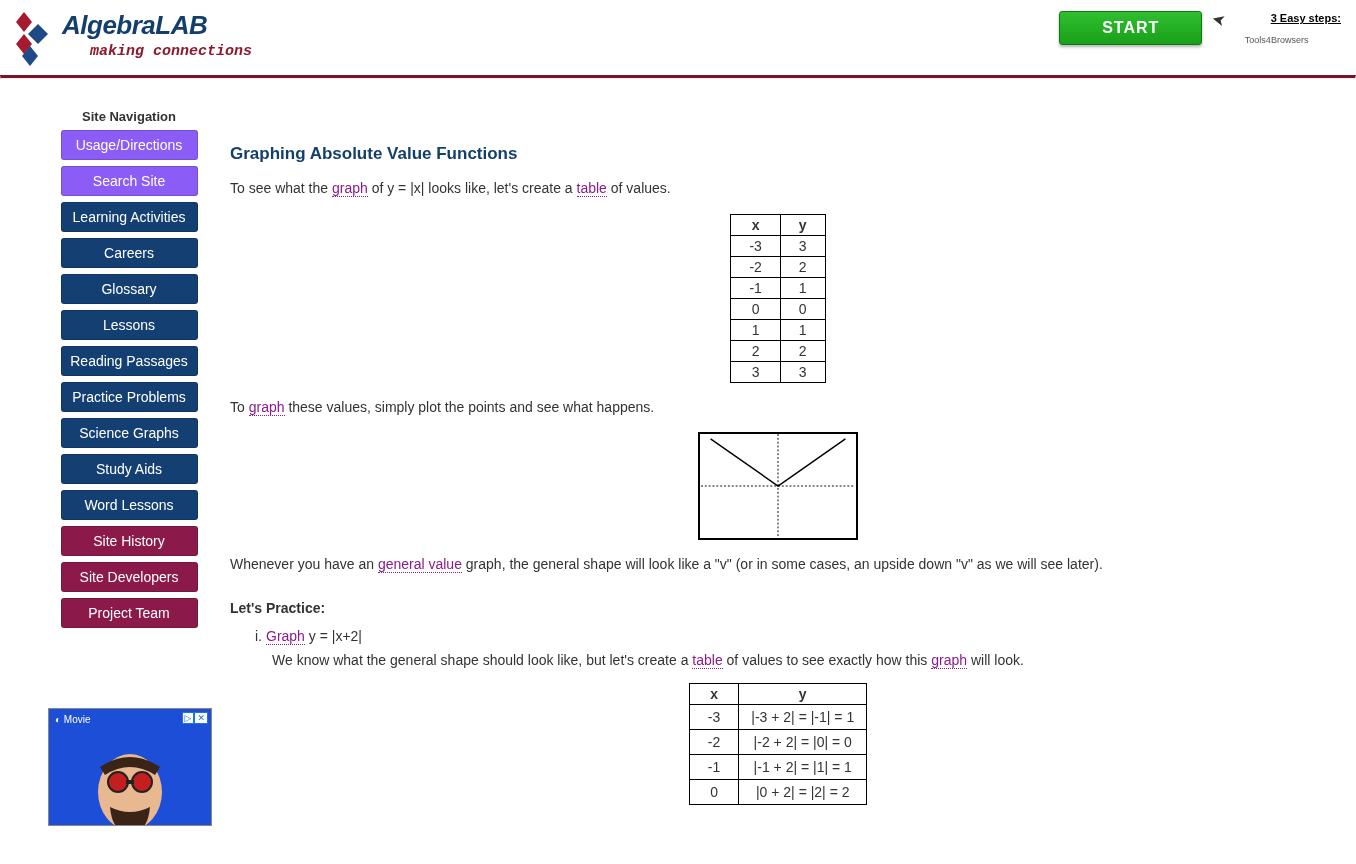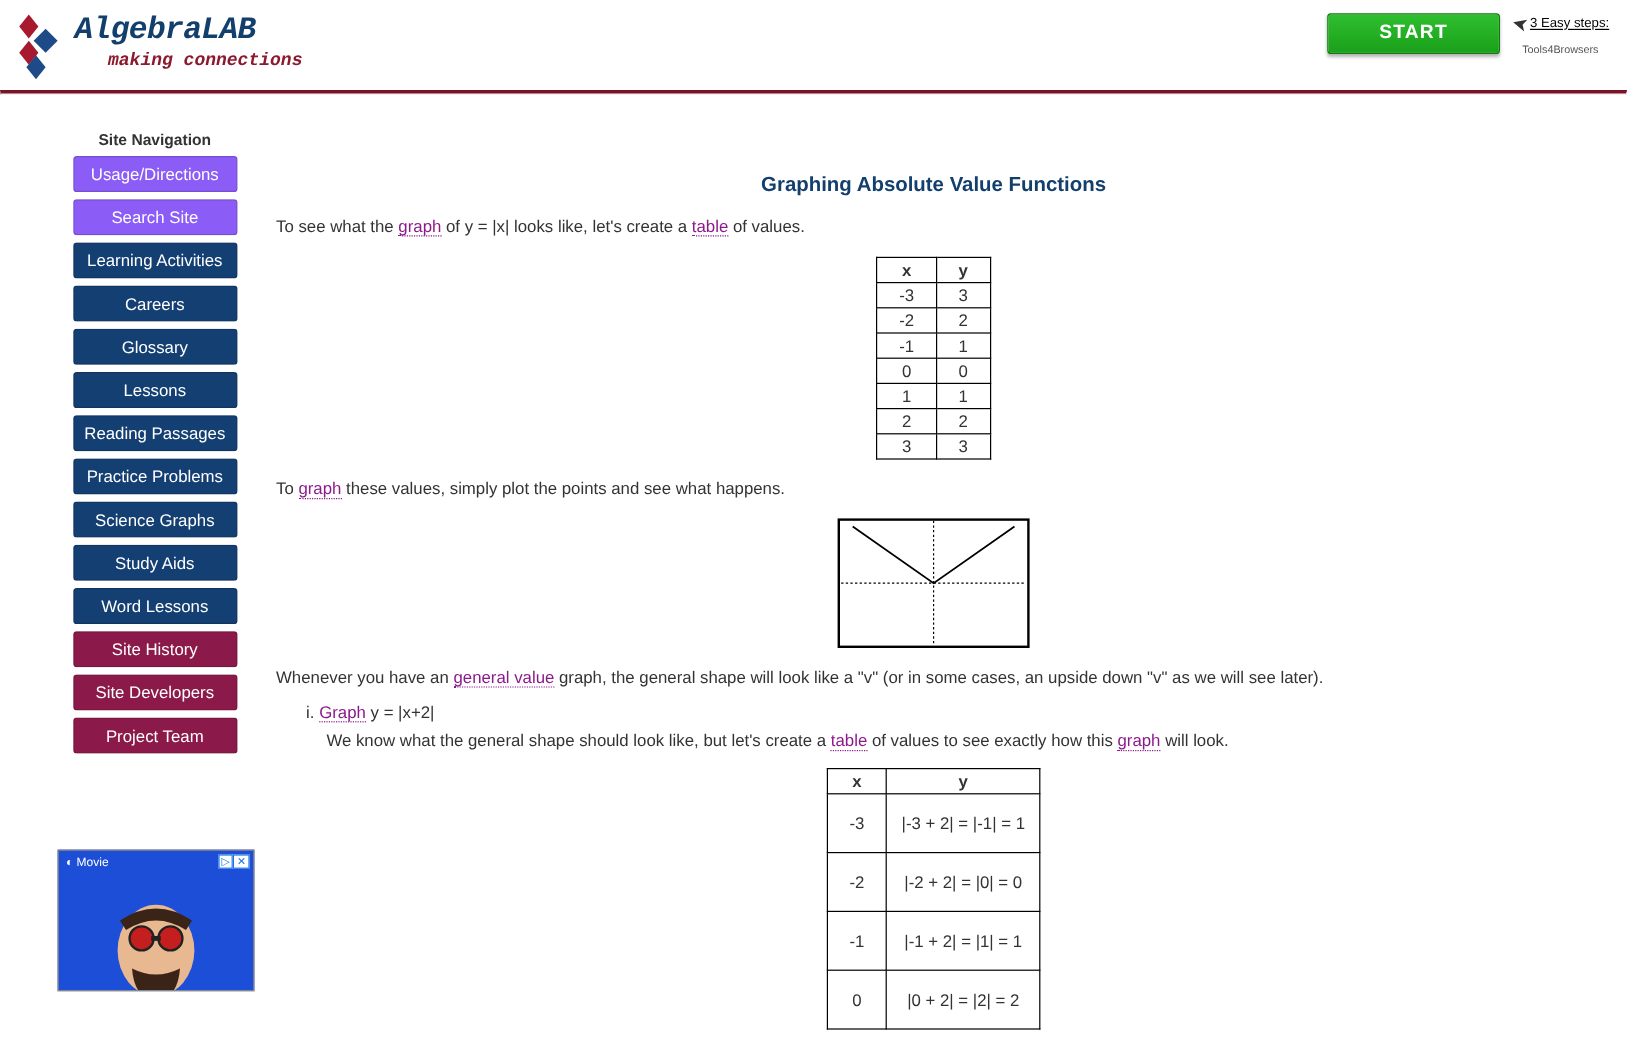--- a/index.html
+++ b/index.html
@@ -1,49 +1,49 @@
 <!DOCTYPE html>
 <html><head>
 <meta charset="utf-8">
 <style>
 * { box-sizing: border-box; margin: 0; padding: 0; }
 body { font-family: Verdana, Geneva, sans-serif; font-size: 13px; color: #333; }
 .header { display: flex; justify-content: space-between; align-items: flex-start; padding: 10px 15px 5px 8px; }
 .logo-area { display: flex; align-items: flex-start; }
 .logo-icon { width: 48px; height: 60px; position: relative; flex-shrink: 0; }
 .logo-text { margin-left: 6px; }
-.logo-title { font-family: Liberation Mono, monospace; font-style: italic; font-size: 26px; color: #133f6d; font-weight: bold; letter-spacing: -0.5px; }
+.logo-title { font-family: Liberation Sans, sans-serif; font-style: italic; font-size: 26px; color: #133f6d; font-weight: bold; letter-spacing: -0.5px; }
 .logo-sub { font-family: Liberation Mono, monospace; font-style: italic; font-size: 15px; color: #8b1a2e; font-weight: bold; margin-top: 2px; margin-left: 28px; }
 .header-right { display: flex; align-items: center; gap: 10px; }
 .start-btn { background: linear-gradient(#2fbf2f,#1aa01a); color: #fff; font-weight: bold; font-size: 16px; letter-spacing: 1px; padding: 7px 42px; border: 1px solid #0e7a0e; border-radius: 3px; box-shadow: 0 2px 3px rgba(0,0,0,0.3); text-transform: uppercase; font-family: Arial, sans-serif; }
 .easy-steps { font-size: 11px; text-align: center; }
-.easy-steps-link { text-decoration: underline; color: #000; font-weight: normal; }
+.easy-steps-link { text-decoration: underline; color: #000; font-weight: bold; margin-left: 43px; }
 .easy-steps-sub { font-size: 9px; color: #555; margin-top: 6px; }
 .arrow-icon { display: inline-block; font-size: 16px; transform: scaleX(-1) rotate(-15deg); margin-right: 2px; vertical-align: middle; }
 .divider { border-top: 3px solid #7a1327; margin: 0; }
 .main { display: flex; padding-top: 30px; }
 .sidebar { width: 210px; padding-left: 48px; flex-shrink: 0; }
 .nav-title { font-weight: bold; font-size: 13px; text-align: center; margin-bottom: 6px; color: #333; }
 .nav-btn { display: block; width: 137px; margin: 0 auto 6px; padding: 6px 4px; text-align: center; color: #fff; font-family: Arial, sans-serif; font-size: 14px; border-radius: 3px; border: 1px solid rgba(0,0,0,0.15); cursor: pointer; }
 .nav-green { background: #8b5cf6; }
 .nav-blue { background: #143f72; }
 .nav-maroon { background: #8b1a4a; }
 .ad-box { width: 164px; height: 118px; margin: 80px auto 0; background: #1d4ed8; position: relative; overflow: hidden; border: 1px solid #888; }
 .ad-tag { position: absolute; top: 3px; right: 3px; display: flex; }
 .ad-tag span { background: #fff; color: #1a73e8; font-size: 9px; padding: 0 2px; border: 1px solid #1a73e8; }
 .ad-label { position: absolute; top: 5px; left: 6px; color: #fff; font-size: 10px; }
 .ad-face { position: absolute; left: 50%; transform: translateX(-50%); bottom: -15px; width: 100px; text-align: center; }
 .content { flex: 1; padding: 0 30px 0 20px; }
-.page-title { color: #133f6d; font-weight: bold; text-align: center; font-size: 17px; margin: 35px 0 15px; }
+.page-title { color: #133f6d; font-weight: bold; font-size: 17px; margin: 35px 0 15px; }
 .body-text { font-size: 14px; color: #333; margin: 10px 0; line-height: 1.4; }
 .term { color: #8b1a8b; border-bottom: 1px dotted #8b1a8b; cursor: pointer; }
 .value-table { margin: 15px auto; border-collapse: collapse; }
 .value-table th, .value-table td { border: 1px solid #000; padding: 2px 18px; text-align: center; font-size: 14px; font-family: Verdana, sans-serif; }
 .value-table th { font-weight: bold; }
-.value-table.wide td:last-child { padding: 16px 12px; text-align: center; margin-top: 36px; }
+.value-table.wide td:last-child { padding: 4px 12px; text-align: center; margin-top: 36px; }
 .graph-box { width: 160px; height: 108px; border: 2px solid #000; margin: 15px auto; position: relative; background: #fff; }
 .practice-header { font-weight: bold; font-size: 14px; margin: 25px 0 12px; }
 .practice-item { margin-left: 25px; font-size: 14px; margin-bottom: 8px; }
 .practice-num { margin-right: 4px; }
 .practice-desc { margin-left: 42px; font-size: 14px; margin-bottom: 10px; }
 </style>
 </head>
 <body>
 
 <div class="header">
@@ -165,20 +165,21 @@
         <line x1="80" y1="0" x2="80" y2="108" stroke="#000" stroke-width="1" stroke-dasharray="2,2"></line>
         <line x1="0" y1="54" x2="160" y2="54" stroke="#000" stroke-width="1" stroke-dasharray="2,2"></line>
         <polyline points="10,5 80,54 150,5" fill="none" stroke="#000" stroke-width="1.5"></polyline>
       </svg>
     </div>
 
     <p class="body-text">
       <span>Whenever you have an </span><span class="term">general value</span><span> graph, the general shape will look like a "v" (or in some cases, an upside down "v" as we will see later).</span>
     </p>
 
+    <p class="practice-header">Let's Practice:</p>
 
     <p class="practice-item">
       <span class="practice-num">i.</span><span class="term">Graph</span><span> y = |x+2|</span>
     </p>
 
     <p class="practice-desc">
       <span>We know what the general shape should look like, but let's create a </span><span class="term">table</span><span> of values to see exactly how this </span><span class="term">graph</span><span> will look.</span>
     </p>
 
     <table class="value-table wide">

